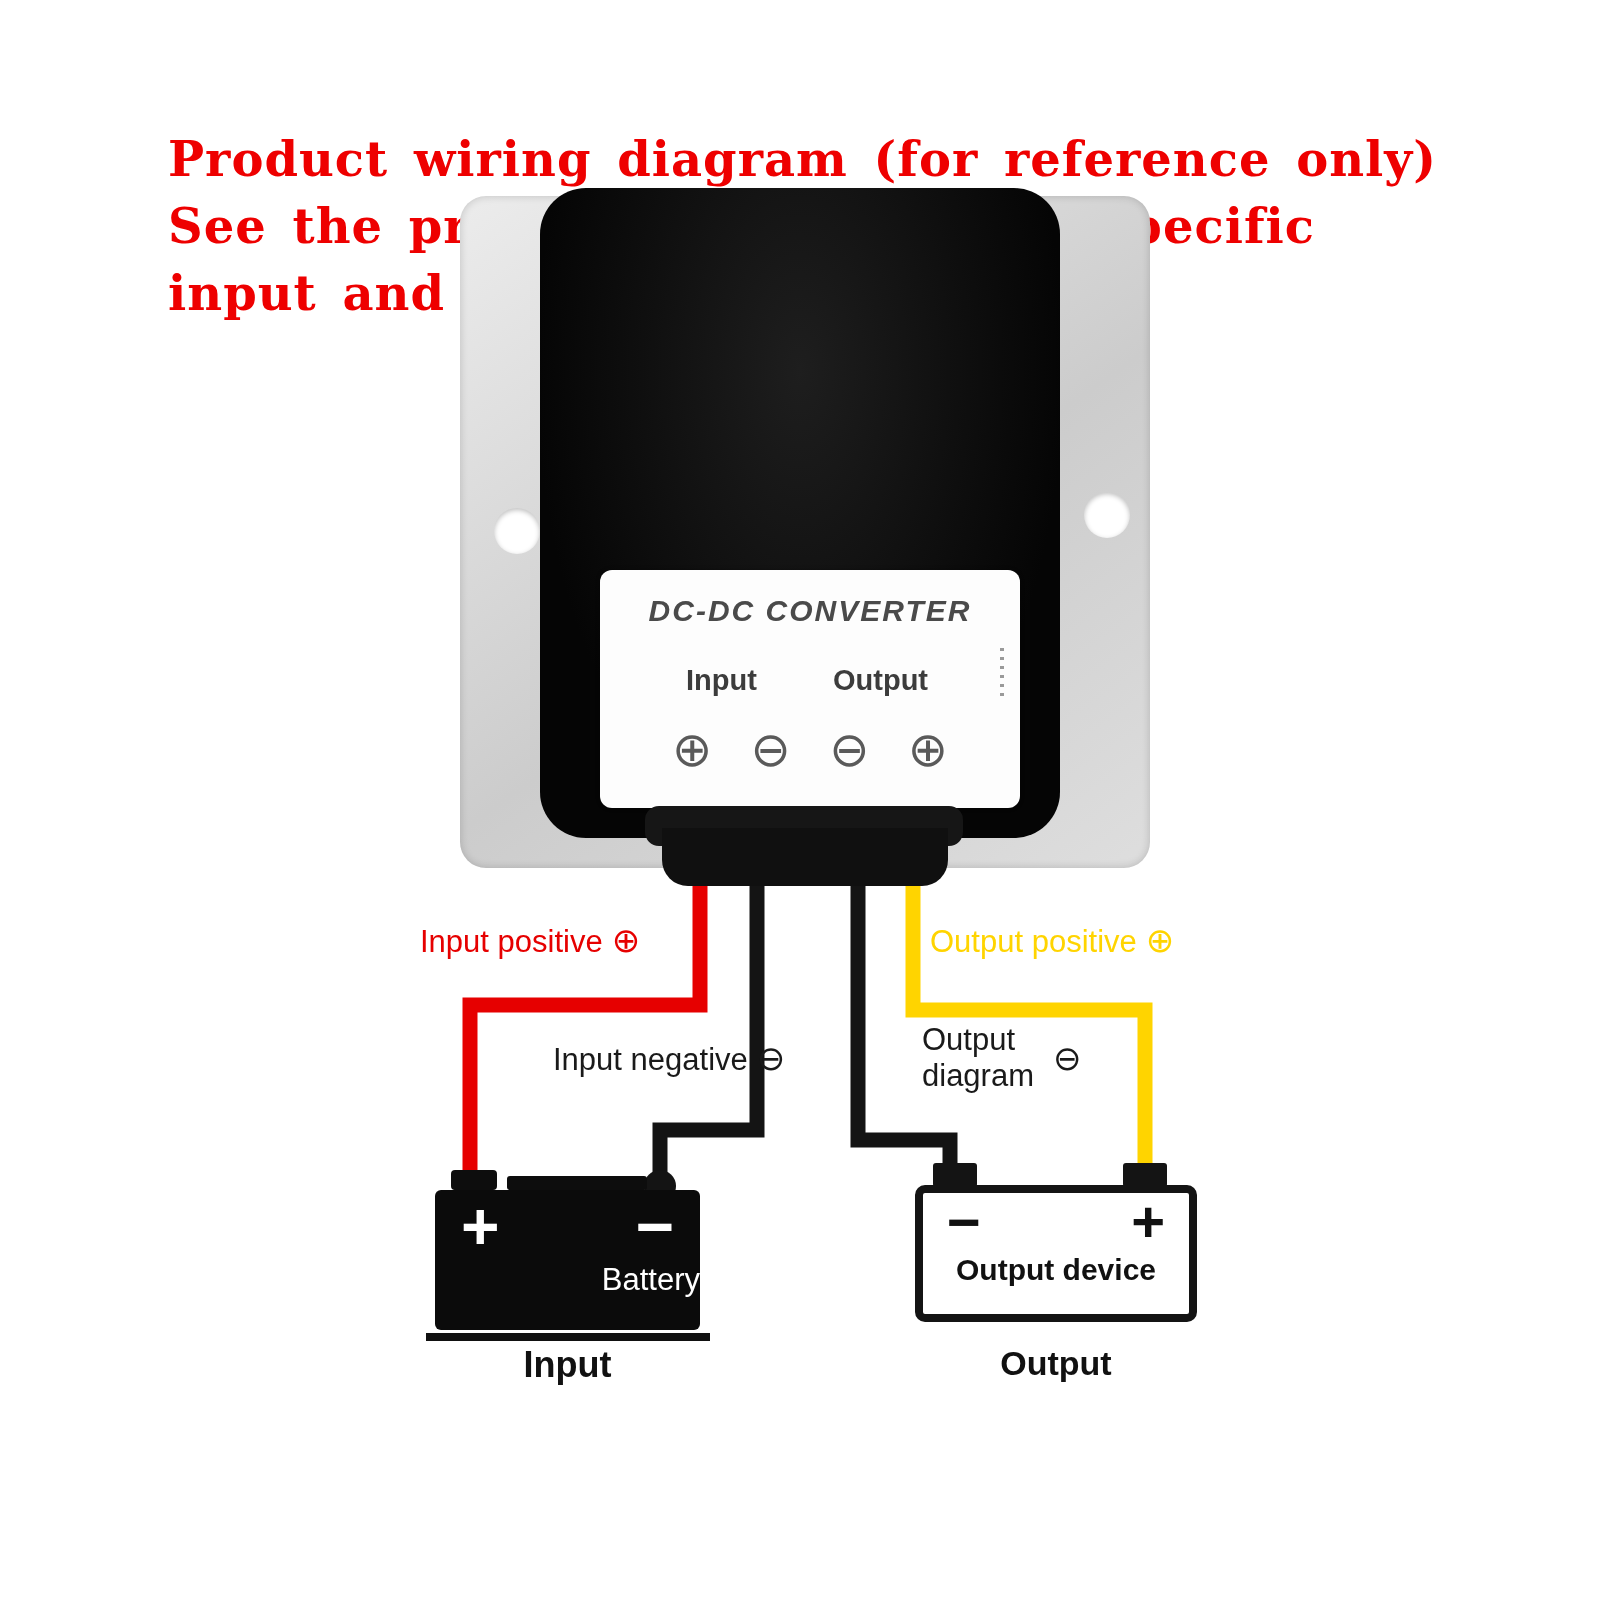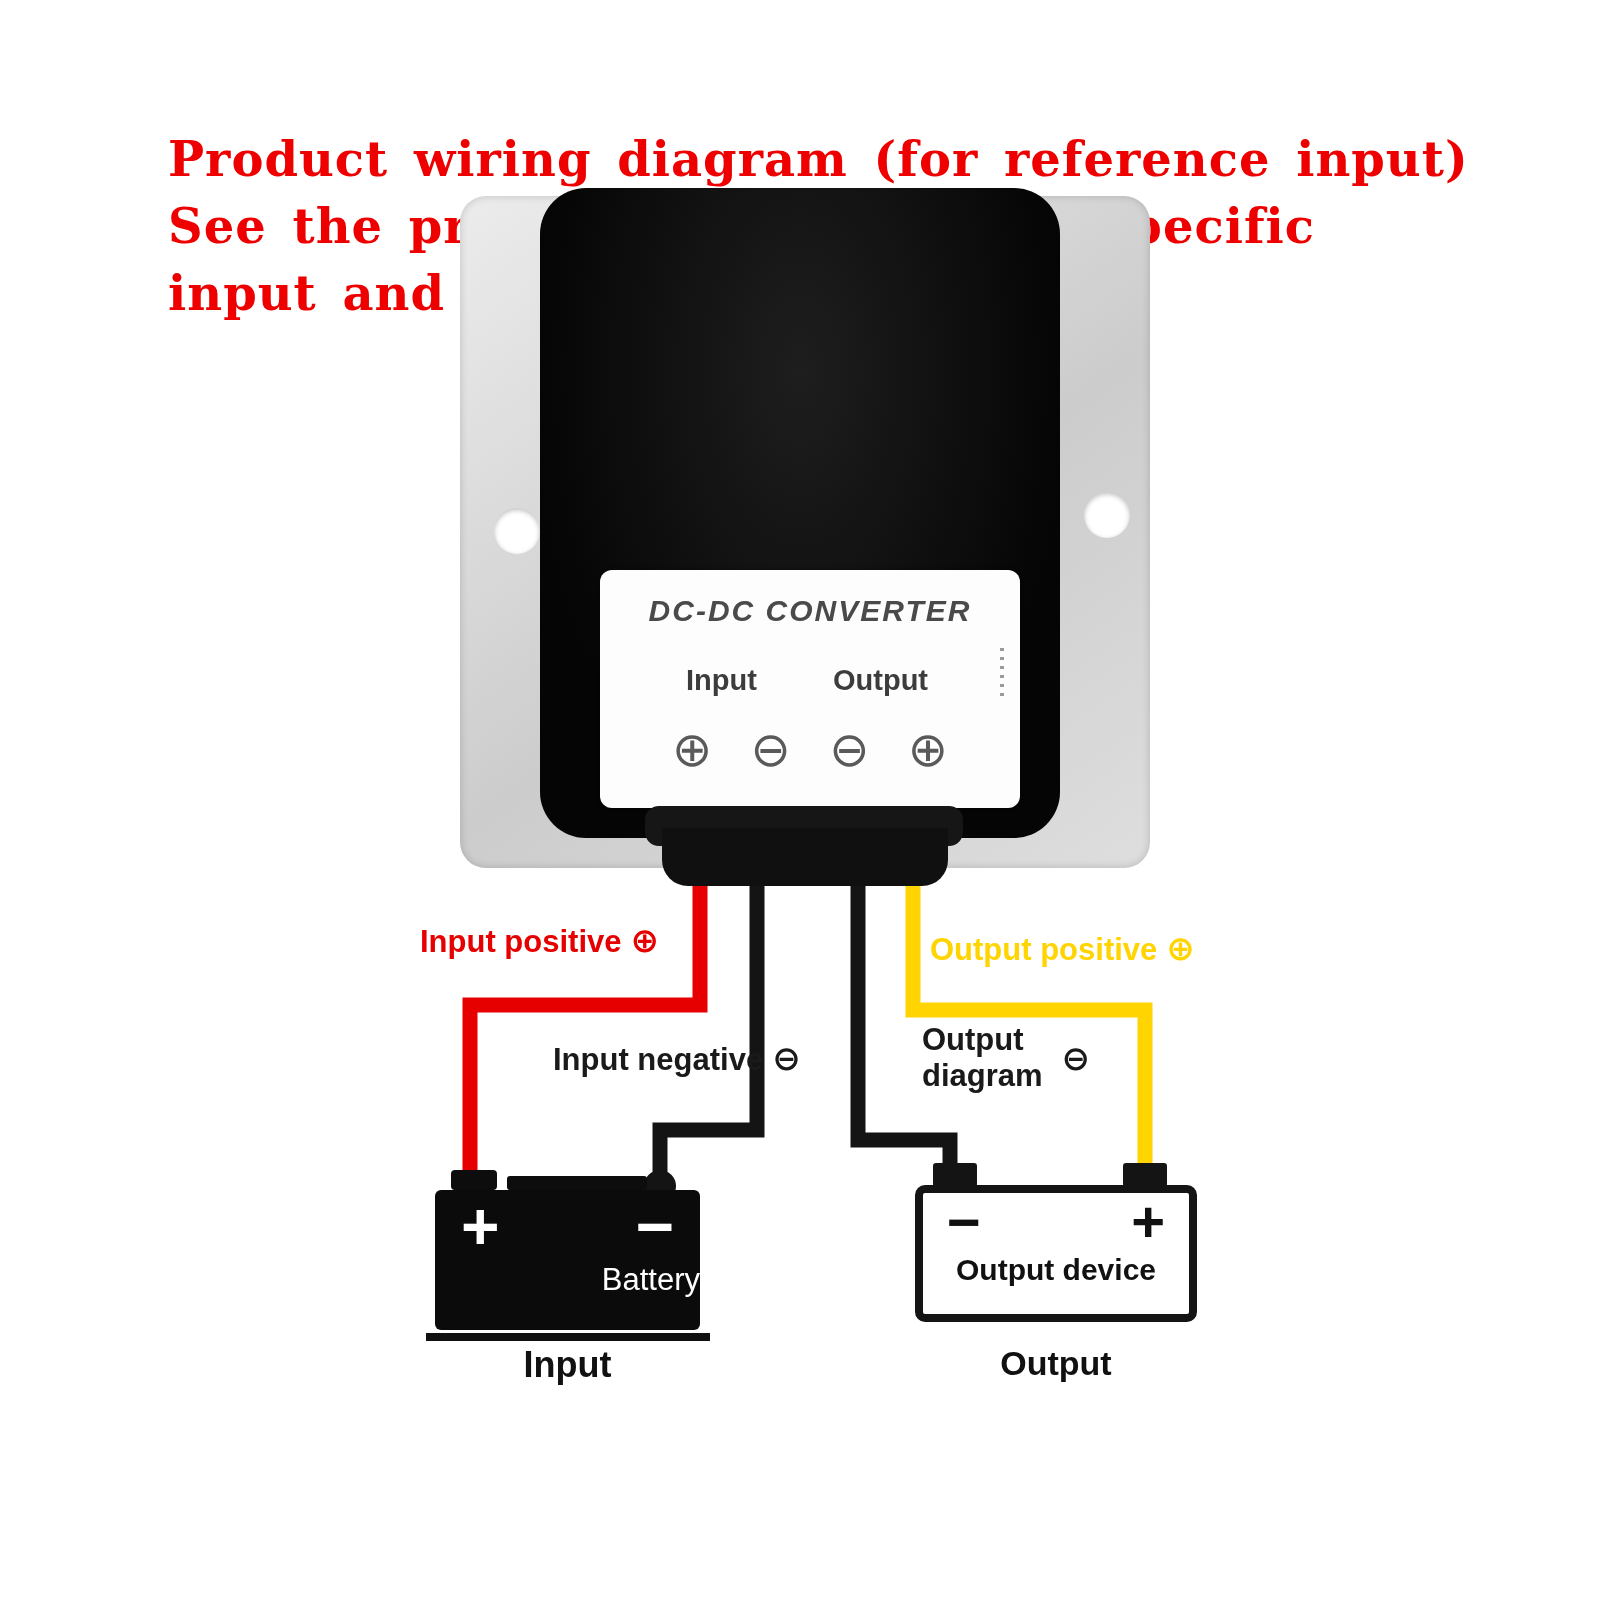--- a/index.html
+++ b/index.html
@@ -41,24 +41,24 @@
   
   .connector-flange{position:absolute;left:645px;top:806px;width:318px;height:40px;
                     background:#161616;border-radius:14px;}
   .connector-body{position:absolute;left:662px;top:828px;width:286px;height:58px;
                   background:#101010;border-radius:0 0 26px 26px;}
 
   
   .wires{position:absolute;left:0;top:0;}
 
   
-  .wlabel{position:absolute;font-size:31px;font-weight:700;white-space:nowrap;line-height:36px;}
+  .wlabel{position:absolute;font-size:31px;font-weight:400;white-space:nowrap;line-height:36px;}
   .wlabel .sym{margin-left:9px;font-size:34px;font-family:"DejaVu Sans",sans-serif;}
   .lab-red{color:var(--wire-red,#e60000);}
-  .lab-yellow{color:var(--wire-yellow,#ffd400);margin-top:8px;}
+  .lab-yellow{color:var(--wire-yellow,#ffd400);}
   .lab-dark{color:#1a1a1a;}
   .two-line{display:flex;align-items:center;gap:10px;}
 
   
   .wire-node{position:absolute;width:32px;height:32px;border-radius:50%;background:#141414;}
 
   
   .battery{position:absolute;left:435px;top:1190px;width:265px;height:140px;
            background:#0b0b0b;border-radius:6px;}
   .bat-term{position:absolute;left:16px;top:-20px;width:46px;height:20px;background:#0d0d0d;border-radius:4px;}
@@ -78,21 +78,21 @@
 
   
   .caption{position:absolute;text-align:center;font-size:36px;font-weight:bold;color:#111111;}
 </style>
 </head>
 <body>
 
 <div class="canvas">
 
   <div class="header">
-    <div>Product wiring diagram (for reference input)</div>
+    <div>Product wiring diagram (for reference only)</div>
     <div>See the product description for specific</div>
     <div>input and output voltages</div>
   </div>
 
   <div class="plate">
     <div class="hole hole-left"></div>
     <div class="hole hole-right"></div>
   </div>
 
   <div class="device"></div>

